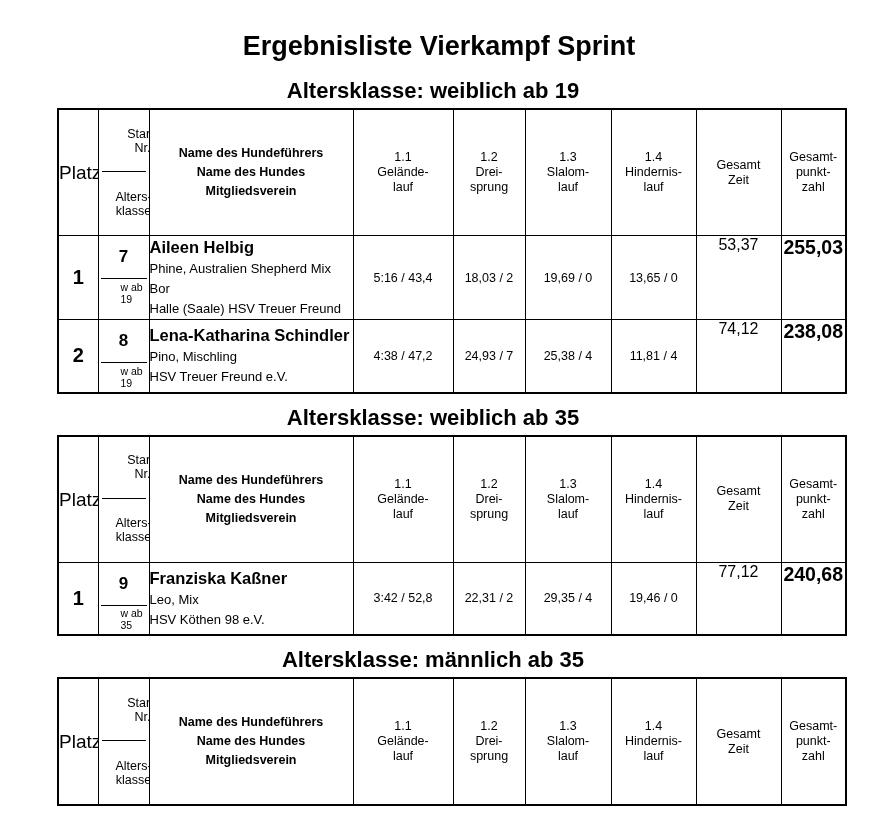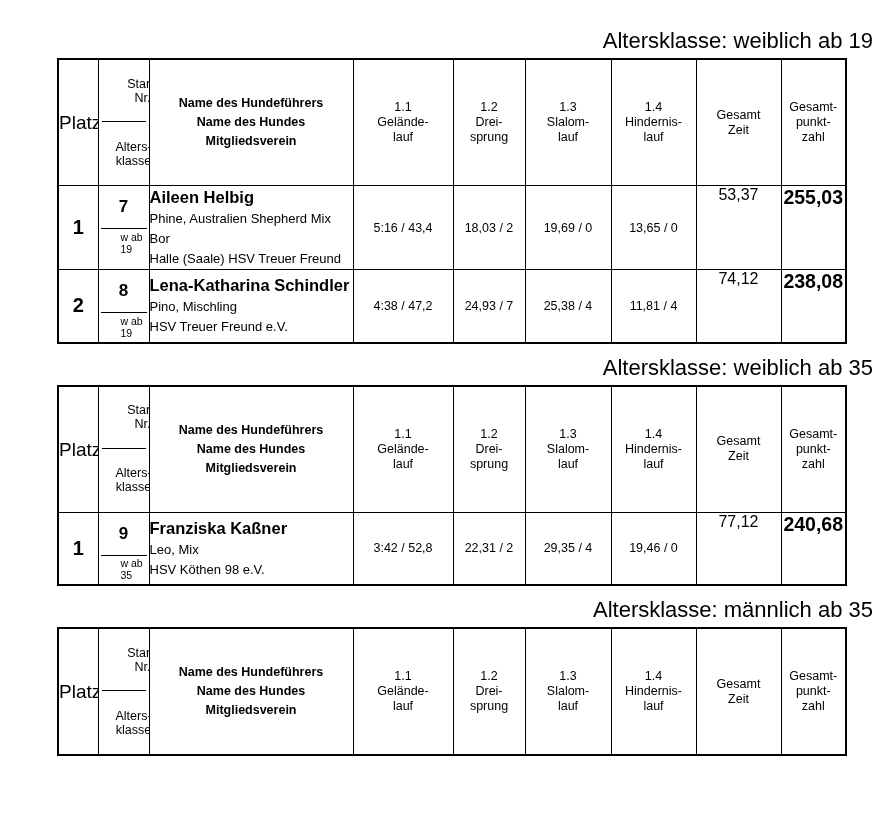--- a/index.html
+++ b/index.html
@@ -14,25 +14,25 @@
 
   .title {
     margin-top: 28px;
     text-align: center;
     font-weight: bold;
     font-size: 27px;
     line-height: 37px;
   }
 
   .section-heading {
-    text-align: right;
-    font-weight: normal;
+    text-align: center;
+    font-weight: bold;
     font-size: 22px;
     line-height: 26px;
-    margin: 11px 5px 4px 0;
+    margin: 11px 12px 4px 0;
   }
   .section-first .section-heading { margin-top: 13px; }
 
   table.results {
     border-collapse: collapse;
     table-layout: fixed;
     width: 788px;
     margin-left: 57px;
     border: 2px solid #000;
   }
@@ -100,20 +100,21 @@
     padding-top: 8px;
     font-weight: bold; font-size: 19.5px;
   }
 </style>
 </head>
 <body>
 
 <div class="doc">
 
   <div class="title">
+    <div>Ergebnisliste Vierkampf Sprint</div>
   </div>
 
   <div class="section section-first">
     <div class="section-heading">Altersklasse: weiblich ab 19</div>
     <table class="results">
       <colgroup>
         <col style="width:40px">
           <col style="width:51px">
           <col style="width:204px">
         <col style="width:100px">

